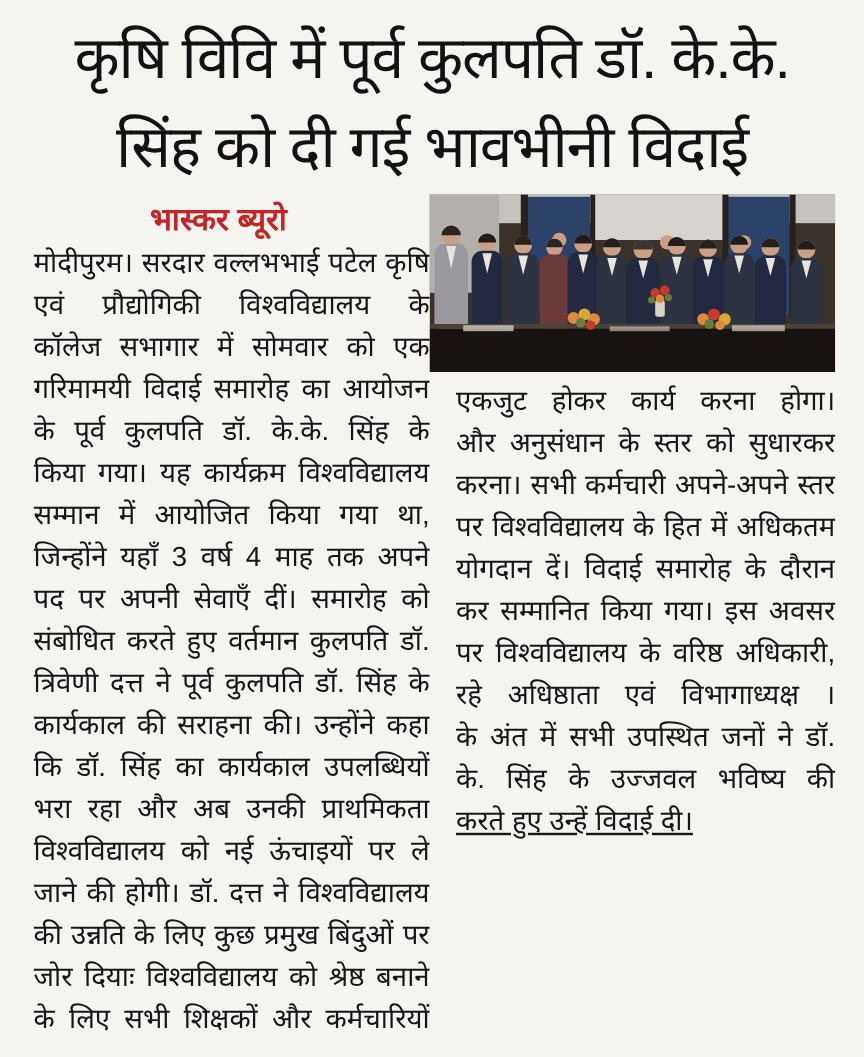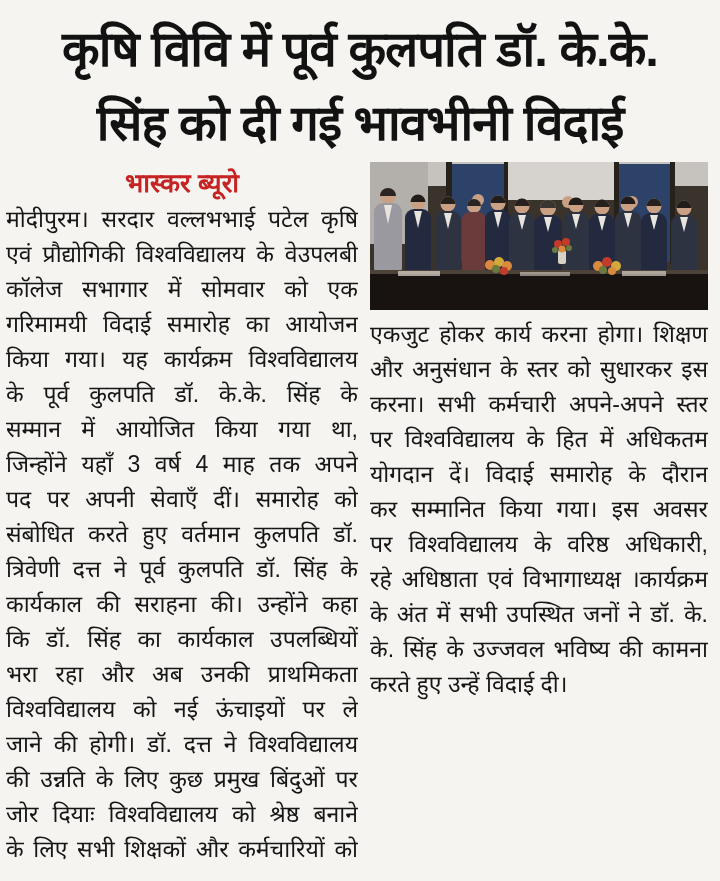--- a/index.html
+++ b/index.html
@@ -21,30 +21,29 @@
     overflow:hidden;
   }
   .headline{
     padding-top:12px;
     text-align:center;
   }
   .headline .hl-line{
     font-size:49px;
     line-height:74px;
     height:74px;
-    font-weight:700;
+    font-weight:400;
     letter-spacing:-1px;
     color:var(--headline-ink,#121212);
     white-space:nowrap;
     overflow:hidden;
   }
   .columns{
     display:flex;
     padding:0 6px;
-    gap:12px;
   }
   .col{flex:none;}
   .col-left{width:352px;}
   .col-right{width:338px;}
   .byline{
     margin-top:6px;
     height:36px;
     line-height:34px;
     text-align:center;
     font-size:26px;
@@ -53,23 +52,25 @@
   }
   .line{
     font-size:23px;
     line-height:35px;
     height:35px;
     text-align:justify;
     text-align-last:justify;
     text-justify:inter-word;
     overflow:hidden;
     color:var(--ink);
+    margin-left:22px;
   }
   .col-right .line:last-child{
     text-align-last:left;
+    text-decoration:underline;
   }
   .photo-wrap{
     margin-top:2px;
     margin-bottom:7px;
     width:338px;height:148px;
   }
   .photo-wrap svg{display:block;}
 </style>
 </head>
 <body>
@@ -83,22 +84,22 @@
 
   <div class="columns">
 
     <div class="col col-left">
       <div class="byline">भास्कर ब्यूरो</div>
       <div>
           <div class="line">मोदीपुरम। सरदार वल्लभभाई पटेल कृषि</div>
           <div class="line">एवं प्रौद्योगिकी विश्वविद्यालय के वेउपलबी</div>
           <div class="line">कॉलेज सभागार में सोमवार को एक</div>
           <div class="line">गरिमामयी विदाई समारोह का आयोजन</div>
+          <div class="line">के पूर्व कुलपति डॉ. के.के. सिंह के</div>
           <div class="line">किया गया। यह कार्यक्रम विश्वविद्यालय</div>
-          <div class="line">के पूर्व कुलपति डॉ. के.के. सिंह के</div>
           <div class="line">सम्मान में आयोजित किया गया था,</div>
           <div class="line">जिन्होंने यहाँ 3 वर्ष 4 माह तक अपने</div>
           <div class="line">पद पर अपनी सेवाएँ दीं। समारोह को</div>
           <div class="line">संबोधित करते हुए वर्तमान कुलपति डॉ.</div>
           <div class="line">त्रिवेणी दत्त ने पूर्व कुलपति डॉ. सिंह के</div>
           <div class="line">कार्यकाल की सराहना की। उन्होंने कहा</div>
           <div class="line">कि डॉ. सिंह का कार्यकाल उपलब्धियों</div>
           <div class="line">भरा रहा और अब उनकी प्राथमिकता</div>
           <div class="line">विश्वविद्यालय को नई ऊंचाइयों पर ले</div>
           <div class="line">जाने की होगी। डॉ. दत्त ने विश्वविद्यालय</div>

